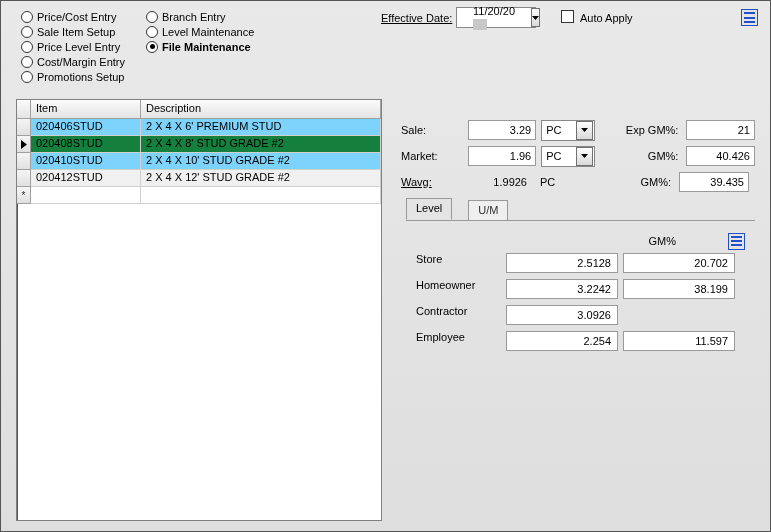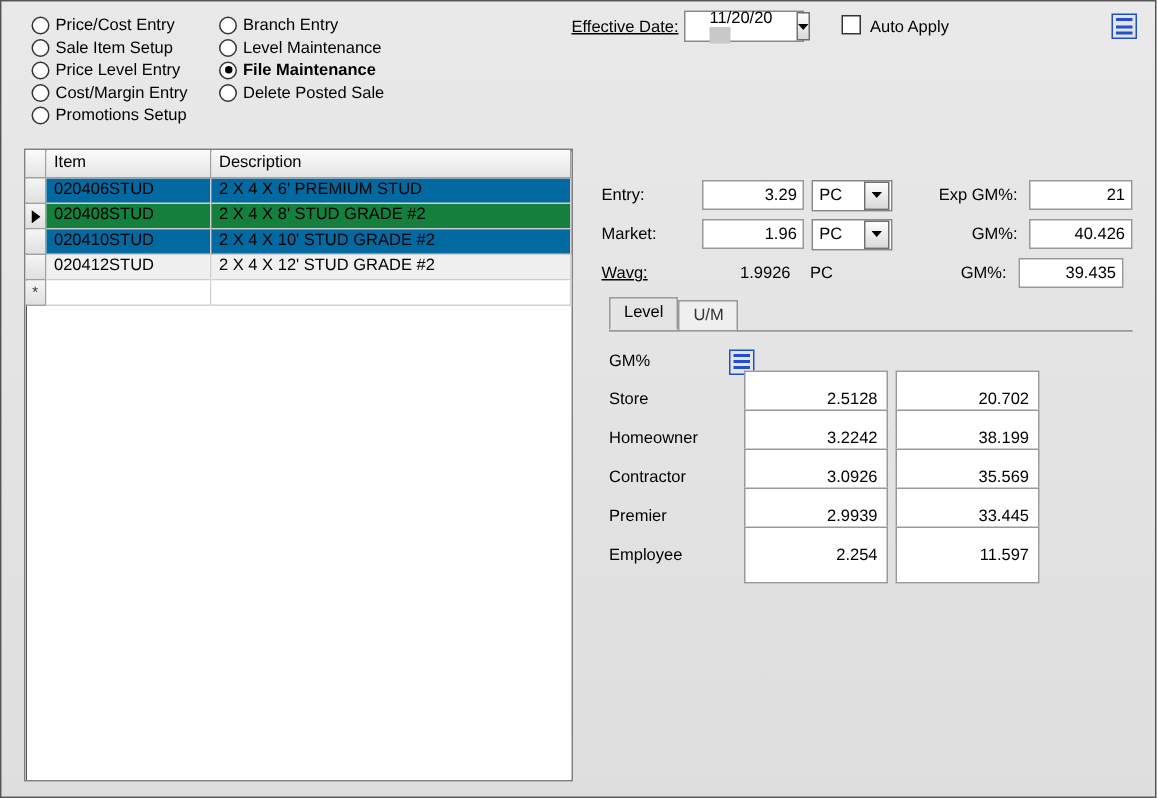--- a/index.html
+++ b/index.html
@@ -61,21 +61,21 @@
   .gh-item { width: 110px; }
   .gh-desc { flex: 1; }
   .grid-row { display: flex; height: 17px; }
   .g-rowhdr {
     width: 14px; background: linear-gradient(#f5f5f5,#e0e0e0);
     border-right: 1px solid #a0a0a0; border-bottom: 1px solid #a0a0a0;
     display: flex; align-items: center; justify-content: center;
   }
   .g-cell {
     border-right: 1px solid #d0d0d0; border-bottom: 1px solid #d0d0d0;
-    padding: 1px 5px; background: #0369a1;
+    padding: 1px 5px; background: #7dd3fc;
   }
   .g-item { width: 110px; }
   .g-desc { flex: 1; }
   .grid-row.alt .g-cell { background: #f0f0f0; }
   .grid-row.selected .g-cell { background: #15803d; }
   .grid-row.new .g-cell { background: #fff; }
   .new-marker { font-size: 10px; color: #333; }
 
   .right-panel { position: absolute; left: 385px; top: 0; right: 0; }
   .detail-row { display: flex; align-items: center; height: 26px; }
@@ -94,37 +94,37 @@
 
   .wavg-row .wavg-val { width: 70px; text-align: right; padding-right: 4px; margin-left: 0px; }
   .wavg-row .wavg-unit { width: 55px; padding-left: 9px; }
 
   .tab-strip {
     position: absolute; top: 100px; left: 5px; right: 0; height: 22px;
     border-bottom: 1px solid #999; display: flex; align-items: flex-end;
   }
   .tab {
     height: 21px; padding: 3px 9px; border: 1px solid #999;
-    border-bottom: none; margin-right: 0px;
+    border-bottom: none; margin-right: 16px;
     background: #efefef; position: relative; top: 1px;
     color: #333;
   }
   .tab.active { background: #e4e4e4; color: #000; top: 0; height: 22px; z-index: 2; border-bottom: 1px solid #e4e4e4; }
   .tab-strip::after {
     content: ""; position: absolute; left: 0; right: 0; bottom: -1px;
     height: 1px; background: #999;
   }
 
   .levels { position: absolute; top: 130px; left: 5px; right: 0; }
-  .lev-hdr { display: flex; justify-content: flex-start; padding-right: 10px; align-items: center; height: 24px; gap: 30px; }
-  .lev-row { display: flex; align-items: center; height: 26px; }
+  .lev-hdr { display: flex; justify-content: flex-end; padding-right: 10px; align-items: center; height: 24px; gap: 30px; }
+  .lev-row { display: flex; align-items: flex-start; height: 26px; margin-left: 10px; }
   .lev-label { width: 85px; color: #000; }
   .lev-box {
-    width: 96px; height: 20px; border: 1px solid #999; background: #fff;
-    display: flex; align-items: center; justify-content: flex-end; padding: 18px 6px;
+    width: 112px; height: 20px; border: 1px solid #999; background: #fff;
+    display: flex; align-items: center; justify-content: flex-end; padding: 0 6px;
     margin-left: 5px;
   }
 </style>
 </head>
 <body>
 
 <div class="window">
 
   <div class="top-area">
     <div class="radio-col1">
@@ -154,24 +154,20 @@
           <div class="radio"></div>
           <span>Branch Entry</span>
         </div>
       <div class="radio-row">
           <div class="radio"></div>
           <span>Level Maintenance</span>
         </div>
       <div class="radio-row selected">
           <div class="radio selected"></div>
           <span>File Maintenance</span>
-        </div>
-      <div class="radio-row">
-          <div class="radio"></div>
-          <span>Delete Posted Sale</span>
         </div>
     </div>
     <span class="eff-date-label">Effective Date:</span>
     <div class="date-field">
       <span class="date-text"><span>11/20/20</span><span class="date-year-mask"></span></span>
       <div class="drop-btn">
         <svg width="7" height="4">
             <polygon points="0,0 7,0 3.5,4" fill="#000"></polygon>
           </svg>
       </div>
@@ -222,21 +218,21 @@
             <span class="new-marker">*</span>
           </div>
         <div class="g-cell g-item"></div>
         <div class="g-cell g-desc"></div>
       </div>
     </div>
 
     <div class="right-panel">
       <div style="height:18px"></div>
       <div class="detail-row">
-        <span class="dr-label">Entry:</span>
+        <span class="dr-label">Sale:</span>
         <div class="val-box dr-pad">3.29</div>
         <div class="unit-drop">
           <span class="ut">PC</span>
           <div class="drop-btn">
               <svg width="7" height="4">
                 <polygon points="0,0 7,0 3.5,4" fill="#000"></polygon>
               </svg>
             </div>
         </div>
         <span class="dr-label2">Exp GM%:</span>
@@ -284,26 +280,20 @@
           <div class="lev-box">20.702</div>
         </div>
         <div class="lev-row">
           <span class="lev-label">Homeowner</span>
           <div class="lev-box">3.2242</div>
           <div class="lev-box">38.199</div>
         </div>
         <div class="lev-row">
           <span class="lev-label">Contractor</span>
           <div class="lev-box">3.0926</div>
-          <div class="lev-box">35.569</div>
-        </div>
-        <div class="lev-row">
-          <span class="lev-label">Premier</span>
-          <div class="lev-box">2.9939</div>
-          <div class="lev-box">33.445</div>
         </div>
         <div class="lev-row">
           <span class="lev-label">Employee</span>
           <div class="lev-box">2.254</div>
           <div class="lev-box">11.597</div>
         </div>
       </div>
     </div>
 
   </div>

